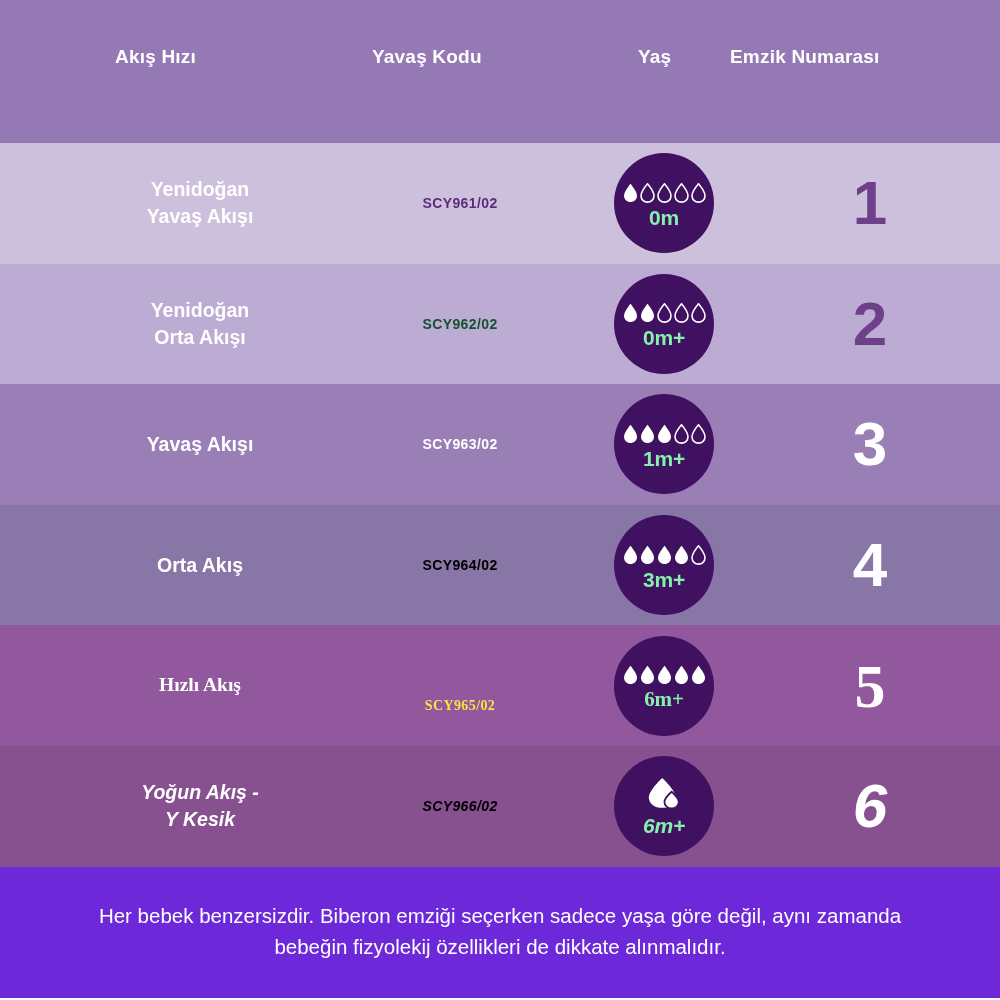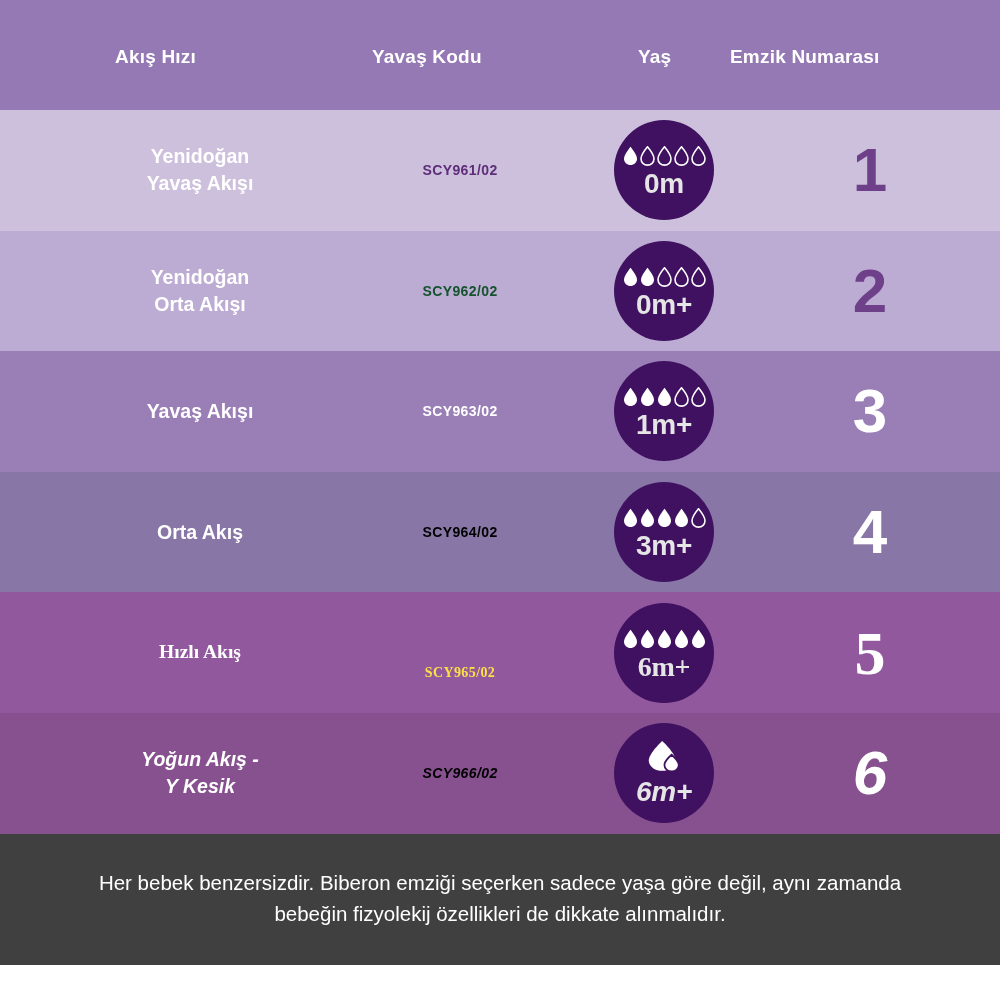--- a/index.html
+++ b/index.html
@@ -6,21 +6,21 @@
   body{
     width:1000px;height:1000px;
     font-family:"Liberation Sans", sans-serif;
     background:#ffffff;
     overflow:hidden;
   }
   .sheet{position:relative;width:1000px;height:1000px;}
 
   
   .header{
-    height:110px;
+    height:143px;
     background:#9579b4;
     position:relative;
   }
   .hdr-cell{
     position:absolute;
     top:0;height:113px;
     display:flex;align-items:center;
     color:#ffffff;
     font-size:19px;
     font-weight:bold;
@@ -73,32 +73,32 @@
     display:flex;flex-direction:column;
     align-items:center;justify-content:center;
     gap:2px;
   }
   .drops{
     display:flex;align-items:flex-end;justify-content:center;
     gap:2px;height:24px;
   }
   .drops svg{display:block;}
   .badge-label{
-    color:#e5e5e5;
-    font-size:28px;
+    color:#86efac;
+    font-size:21px;
     font-weight:bold;
     letter-spacing:-.2px;
     line-height:1;
     margin-top:2px;
   }
   .thick-wrap{height:34px;display:flex;align-items:center;justify-content:center;}
 
   
   .footer{
-    background:#404040;
+    background:#6d28d9;
     height:131px;
     display:flex;align-items:center;justify-content:center;
   }
   .footer p{
     margin:0;
     color:#ffffff;
     font-size:20.5px;
     line-height:1.5;
     text-align:center;
     max-width:860px;

